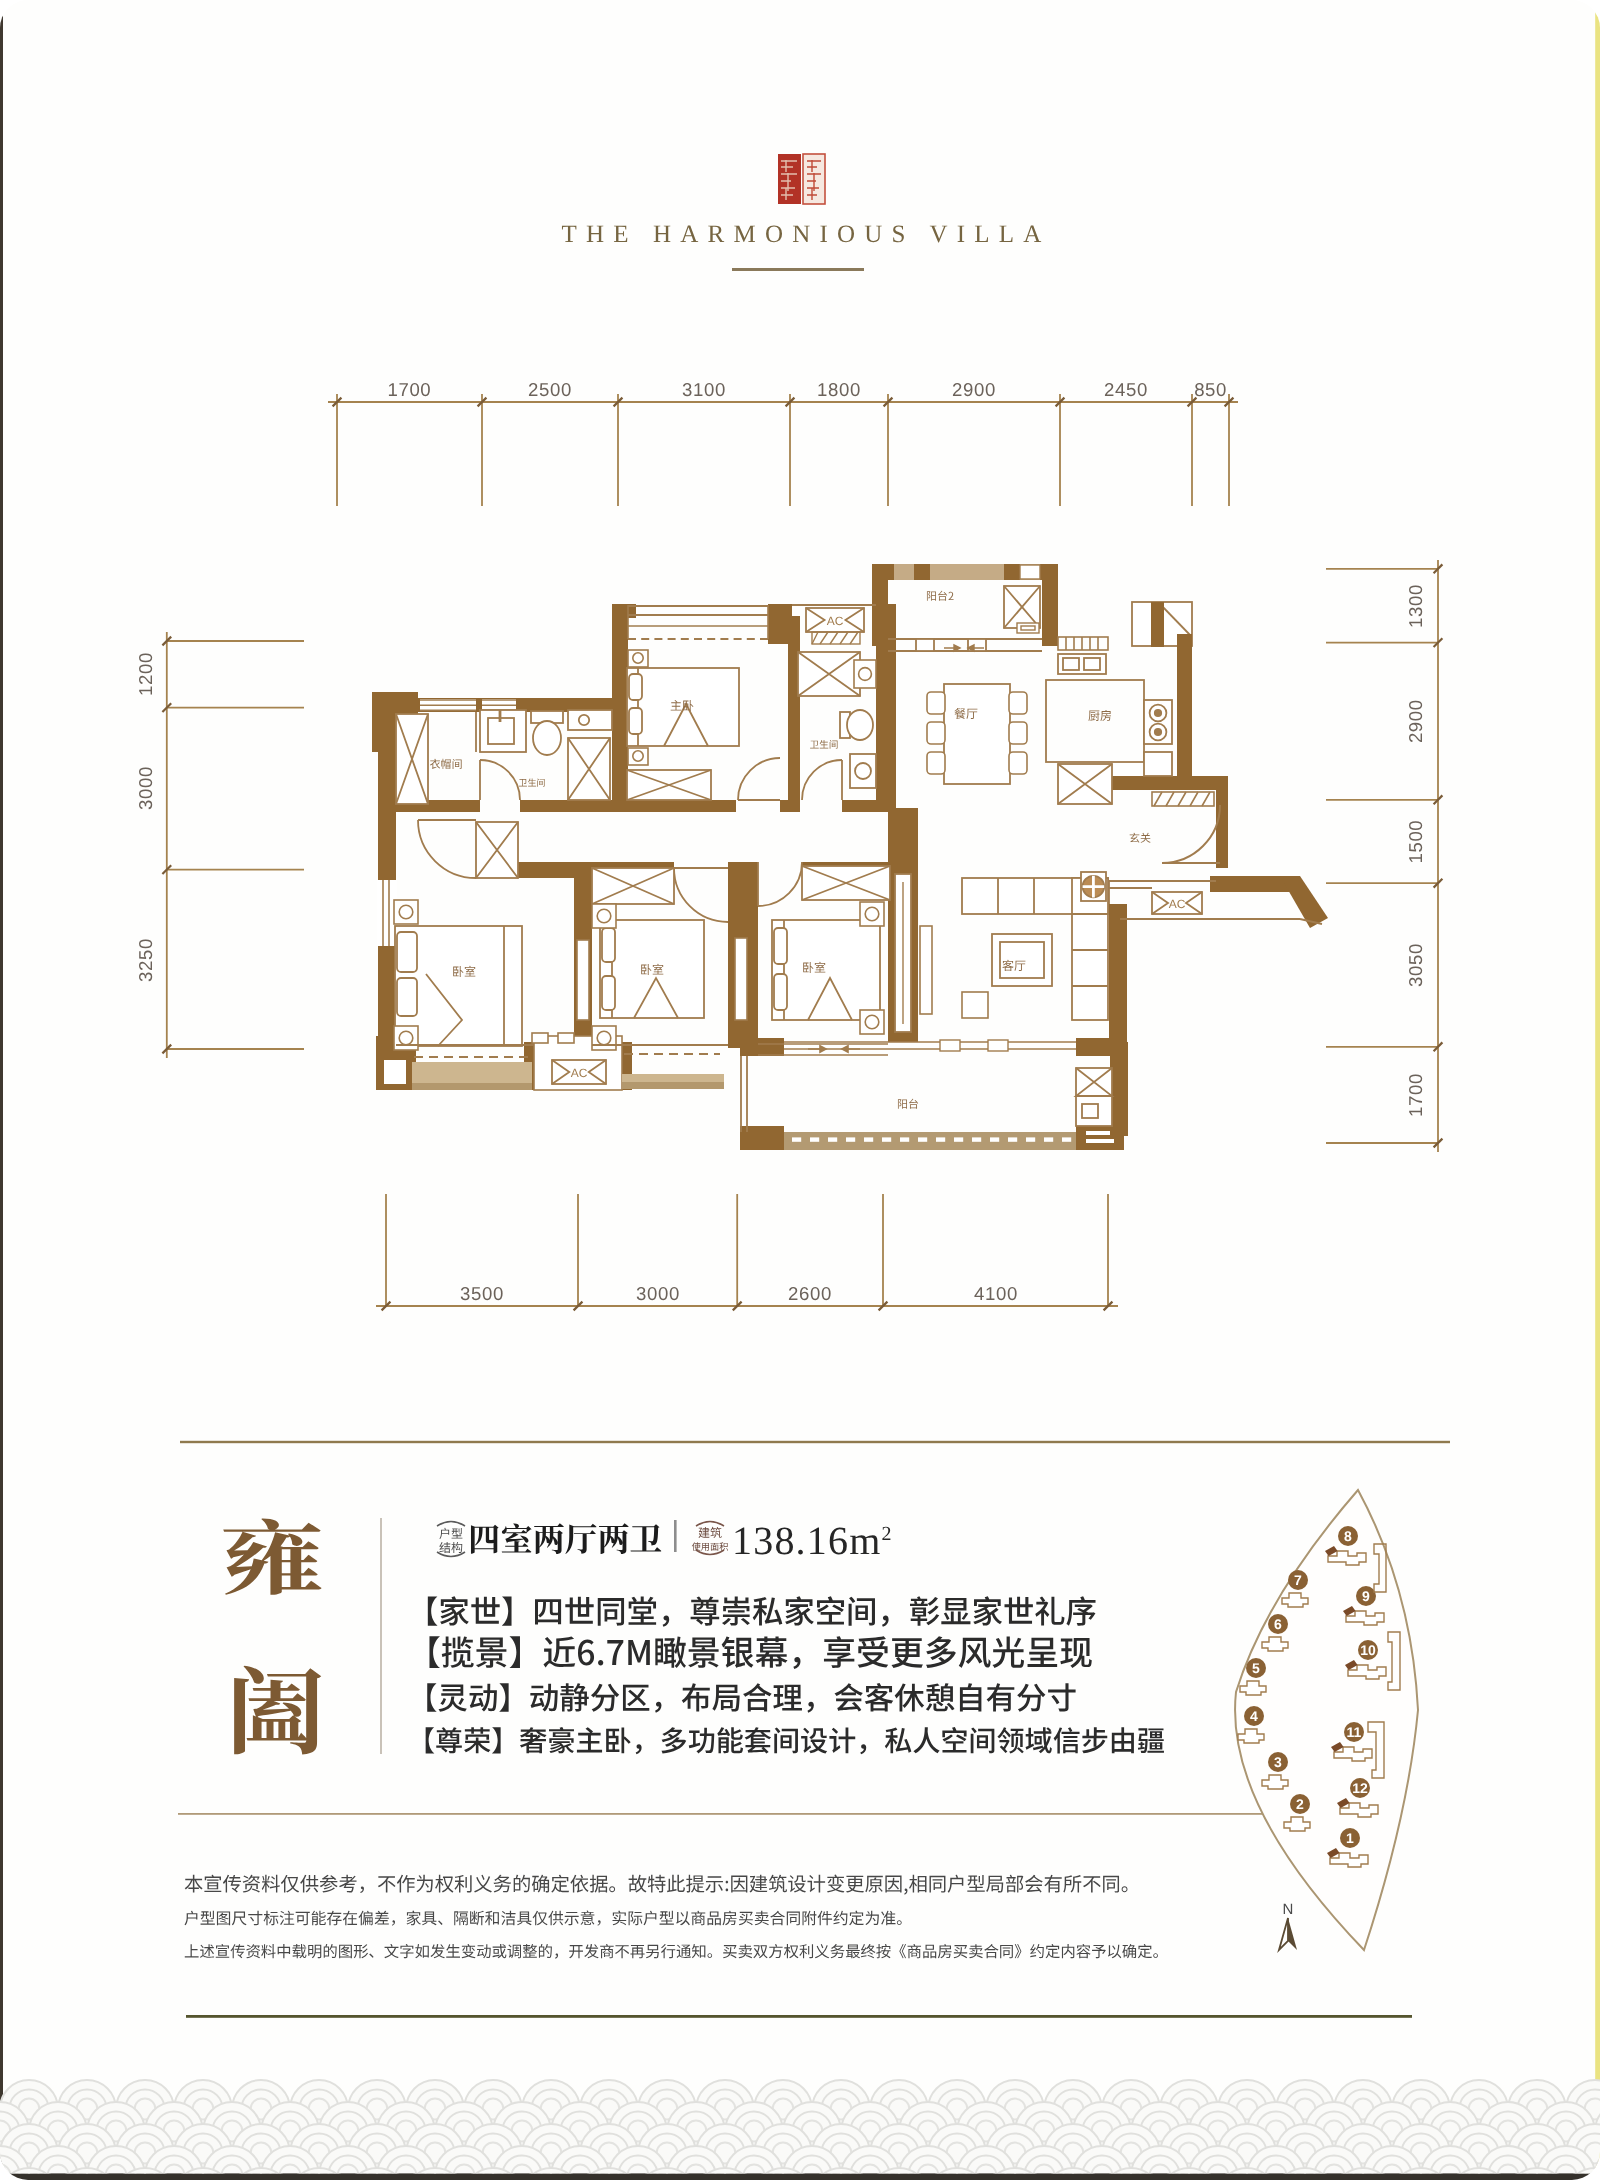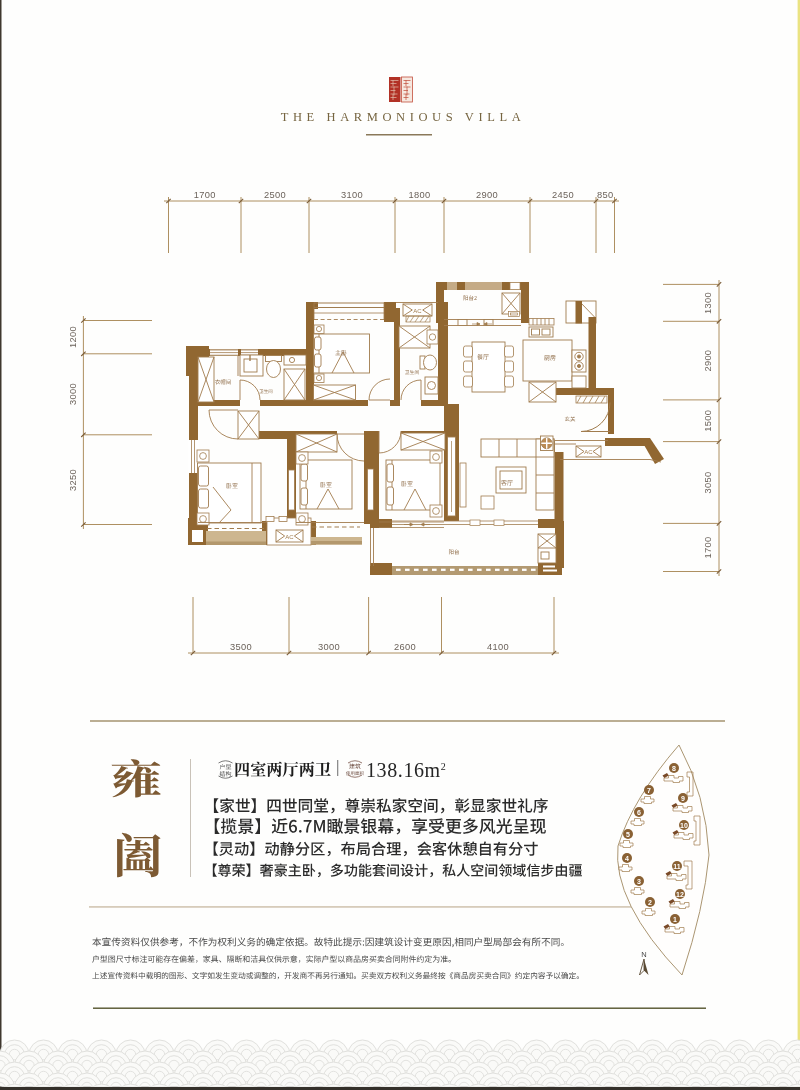--- a/index.html
+++ b/index.html
@@ -1,15 +1,15 @@
 <!DOCTYPE html>
 <html><head><meta charset="utf-8"><style>
 html,body{margin:0;padding:0;background:#fff;}
 *{box-sizing:border-box;}
-.pg{position:relative;width:800px;height:1090px;background:#fefefd;overflow:hidden;font-family:"Liberation Sans",sans-serif;}
+.pg{position:relative;width:800px;height:1090px;background:#fefefd;overflow:hidden;font-family:"Liberation Sans",sans-serif;border-radius:14px;}
 </style></head><body>
 <div class="pg">
 <svg width="800" height="1090" viewBox="0 0 800 1090">
 <defs>
         <path id="s96cd" d="M850 569 795 499H608L582 509C603 542 622 578 639 617C656 616 667 621 672 630C686 600 695 565 694 533C774 458 881 616 664 667L654 661L666 641L530 683C505 553 454 421 401 336L324 357C320 323 313 291 305 261L155 253C249 319 355 416 414 490C435 488 447 496 452 506L320 562C308 533 288 497 264 459L136 457C199 502 270 568 312 621C332 620 344 628 347 638L217 687C198 626 136 509 88 470C80 464 62 460 62 460L106 355C113 358 120 364 127 373C163 384 198 396 230 408C187 348 138 291 97 262C87 256 63 250 63 250L112 132C122 136 131 145 139 158C198 181 252 205 295 225C248 83 161 -15 48 -77L57 -89C237 -35 362 68 427 296C449 296 462 305 466 318L420 331C443 347 464 366 485 387V-91H505C560 -91 594 -65 594 -57V-24H950C964 -24 974 -19 977 -8C940 29 876 83 876 83L819 4H781V146H913C927 146 937 151 940 162C907 195 851 242 851 242L803 175H781V311H910C924 311 934 316 936 327C904 360 851 405 851 405L803 340H781V471H923C937 471 946 476 949 487C911 522 850 569 850 569ZM852 799 788 717H528C589 741 597 853 405 851L397 845C424 818 454 769 461 726C467 722 473 719 479 717H31L39 688H940C955 688 965 693 968 704C924 743 852 798 852 799ZM594 175V311H677V175ZM594 146H677V4H594ZM594 340V471H677V340Z"></path>
         <path id="s9616" d="M183 854 174 847C217 804 265 735 281 675C388 609 464 813 183 854ZM230 709 80 724V-88H100C143 -88 189 -64 189 -52V678C219 681 228 693 230 709ZM656 666 612 616H545V673C562 676 568 683 570 694L445 705V616H266L274 587H445V509H224L232 480H412C386 451 345 411 311 400C303 397 272 392 272 392L298 315L268 327V86H205L213 58H789C795 58 799 59 803 61V56C803 40 798 34 780 34C757 34 643 41 643 41V27C696 18 720 6 738 -12C754 -28 760 -55 763 -90C895 -78 912 -33 912 43V721C933 725 947 733 954 742L844 827L793 767H409L418 739H803V86C781 112 752 141 752 141L724 94V252C738 255 748 261 752 267L685 317C773 279 813 446 574 462L566 454C586 439 609 418 630 396C530 391 436 388 366 386C413 401 464 421 499 439C525 434 540 443 543 453L477 480H773C787 480 797 485 799 496C766 525 715 561 715 561L668 509H545V587H713C726 587 736 592 739 603C706 631 656 666 656 666ZM475 287H368L315 308C318 310 322 313 325 318C451 337 568 359 648 374C663 356 675 337 682 319L672 327L632 287ZM640 259V86H593V259ZM355 259H405V86H355ZM524 259V86H475V259Z"></path>
         <path id="s56db" d="M206 -42V57H790V-66H808C850 -66 904 -38 905 -30V699C926 703 940 711 947 719L835 808L780 746H216L92 797V-84H111C161 -84 206 -56 206 -42ZM551 717V332C551 266 562 243 640 243H697C738 243 768 245 790 251V86H206V717H341C341 494 344 321 218 187L230 172C434 293 447 472 452 717ZM652 717H790V350C784 348 774 346 767 345C762 345 751 345 746 344C738 344 723 343 710 343H673C656 343 652 349 652 361Z"></path>
         <path id="s5ba4" d="M593 295 444 307C555 325 649 343 722 357C745 327 764 297 776 269C892 209 951 431 625 479L616 472C644 447 676 414 705 379C537 374 377 371 269 371C360 402 462 449 522 488C544 485 556 492 561 501L467 548H792C806 548 817 553 819 564L815 568C853 592 899 631 927 661C947 662 957 665 965 673L860 772L801 712H535C599 738 606 859 404 847L396 841C430 815 461 766 466 721C472 717 478 714 484 712H190C187 730 182 748 174 768H160C162 715 124 664 89 645C59 630 38 602 50 567C63 531 111 523 143 544C177 566 201 614 195 684H811C810 651 806 608 803 578C761 612 707 651 707 651L646 576H179L187 548H403C355 491 259 409 187 384C176 379 152 376 152 376L204 248C215 252 225 261 233 275L434 306V162H143L151 133H434V-15H42L50 -43H930C944 -43 955 -38 958 -27C912 13 837 69 837 69L770 -15H558V133H834C849 133 859 138 862 149C818 188 745 242 745 242L681 162H558V267C585 272 592 281 593 295Z"></path>
         <path id="s4e24" d="M46 774 55 745H308V583H222L98 634V-90H116C165 -90 213 -62 213 -49V116L217 112C338 197 384 313 402 422C422 372 437 314 436 262C461 237 487 236 506 250C492 202 472 154 444 111L455 103C569 183 613 291 629 395C658 334 680 266 680 205C768 119 859 310 637 456C639 488 640 520 640 550V555H777V55C777 40 772 32 753 32C722 32 594 40 594 40V27C655 18 681 4 702 -13C720 -30 727 -56 731 -93C875 -80 895 -35 895 42V536C915 539 929 548 936 556L821 645L767 583H640V745H937C951 745 963 750 966 761C918 801 840 859 840 859L770 774ZM408 468C410 498 412 527 412 555H535V550C535 483 534 411 524 340C512 380 477 426 408 468ZM213 129V555H308C307 419 297 259 213 129ZM412 583V745H535V583Z"></path>
         <path id="s5385" d="M859 846 795 763H272L133 821V505C133 310 123 92 13 -82L24 -89C240 69 253 319 253 506V735H946C961 735 971 740 974 751C931 790 859 846 859 846ZM837 638 773 551H271L279 523H546V67C546 54 541 48 525 48C501 48 386 55 386 55V42C443 33 466 19 483 2C499 -15 506 -44 508 -82C647 -71 669 -17 669 63V523H924C938 523 949 528 951 539C909 579 837 638 837 638Z"></path>

